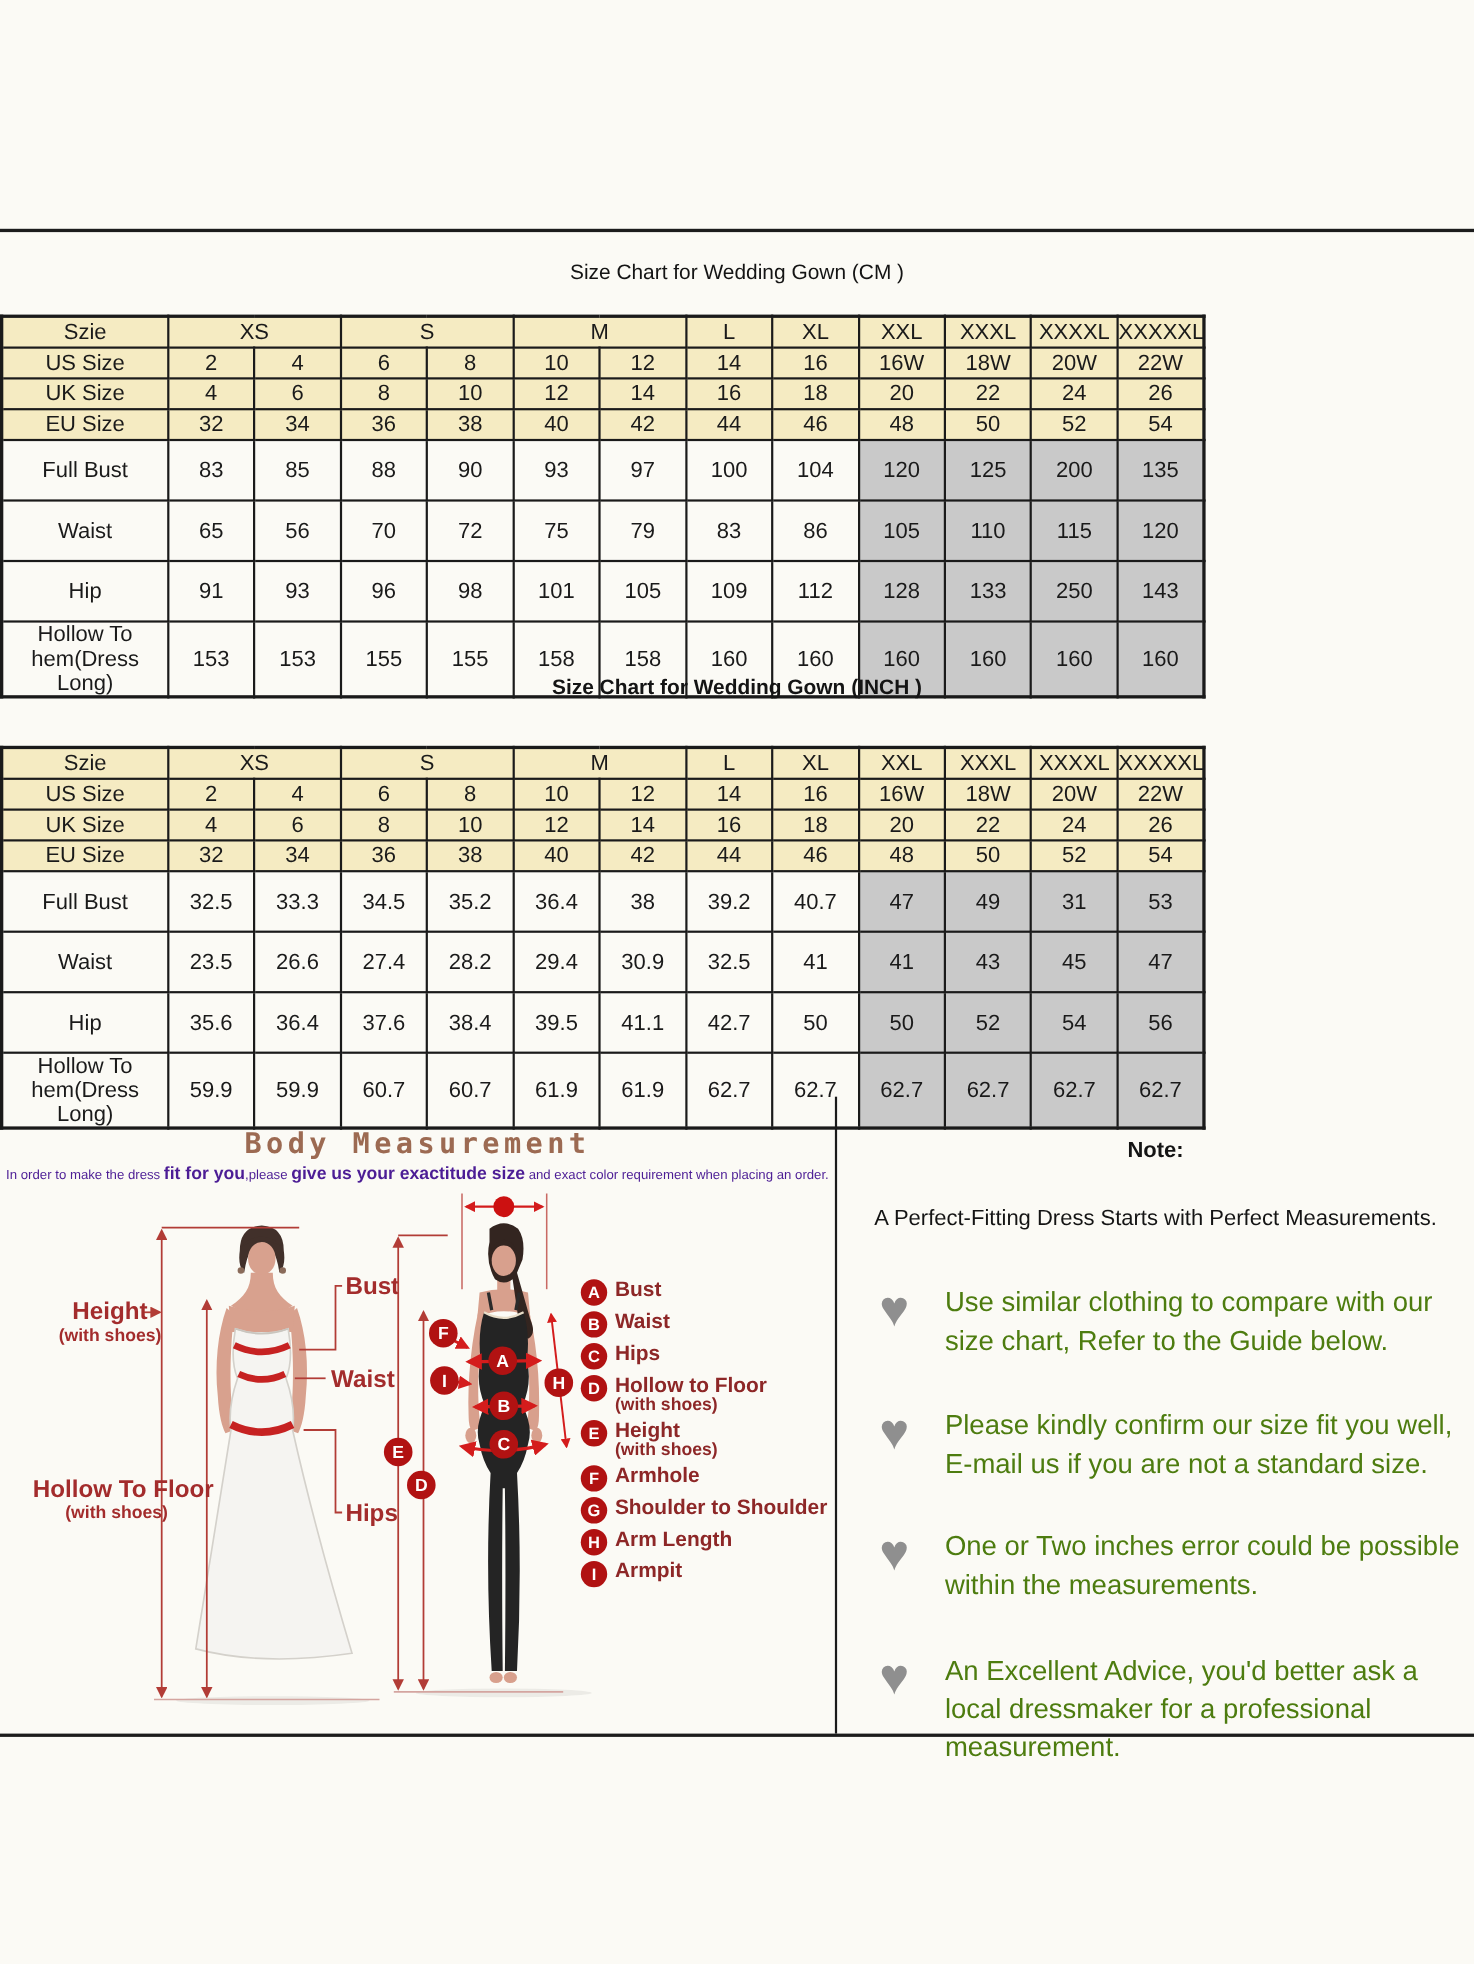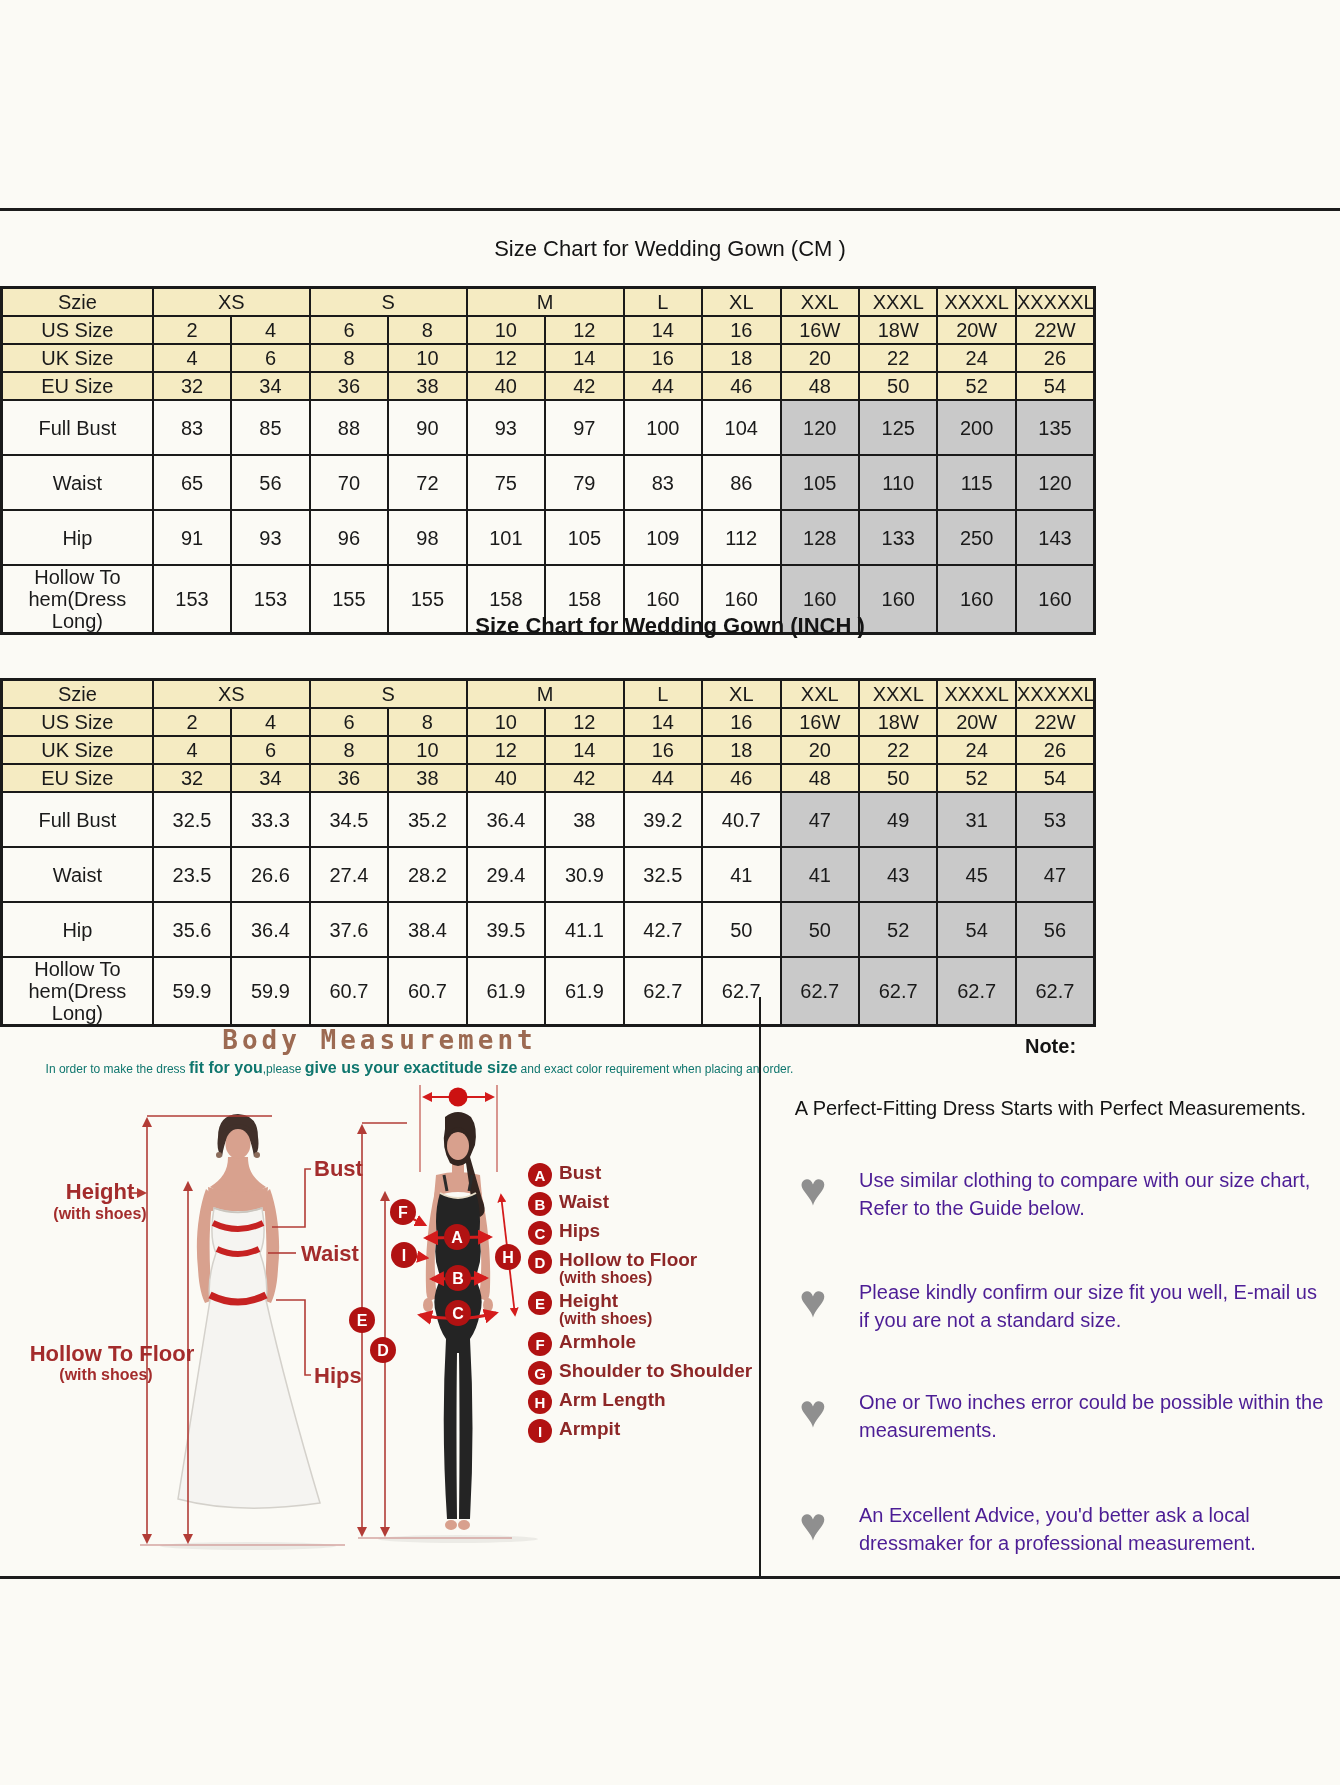--- a/index.html
+++ b/index.html
@@ -6,60 +6,60 @@
   body{
     width:1340px;height:1785px;position:relative;overflow:hidden;
     background:#fbfaf5;color:#1a1a1a;
     font-family:"Liberation Sans",sans-serif;
   }
   .hline{position:absolute;left:0;width:1340px;height:3px;background:#1c1c1c;}
   #topline{top:208px;}
   #bottomline{top:1576px;}
 
   .band{position:absolute;left:0;width:1340px;display:flex;align-items:center;justify-content:center;
-        font-size:22px;color:#141414;}
+        font-size:19px;color:#141414;}
   #band-cm{top:212px;height:74px;}
   #band-inch{top:588px;height:76px;font-weight:bold;}
 
   .size-table{position:absolute;left:0;width:1096px;border-collapse:collapse;table-layout:fixed;
         font-size:20px;border:3px solid #1a1a1a;}
   #table-0{top:286px;}
   #table-1{top:678px;}
   .size-table td{border:2px solid #1a1a1a;text-align:center;vertical-align:middle;padding:0;line-height:1.1;}
   .size-table tr.hdr td{height:26px;}
   .size-table tr.msr td{height:53px;}
   .ylw{background:#f5ebc2;}
   .gray{background:#c9c9c9;}
 
   #bottom{position:absolute;top:997px;left:0;width:1340px;height:579px;}
   #bm-panel{position:absolute;left:0;top:0;width:656px;height:579px;}
   #note-panel{position:absolute;left:759px;top:0;width:579px;height:579px;border-left:2px solid #1a1a1a;}
 
   #bm-title{position:absolute;left:0;top:28px;width:759px;text-align:center;
     font-family:"DejaVu Sans Mono",monospace;font-weight:bold;font-size:26px;
     letter-spacing:4px;color:#9c6a52;}
-  #bm-subtitle{position:absolute;left:0;top:62px;width:759px;text-align:center;white-space:nowrap;color:#0f766e;margin-left:40px;}
+  #bm-subtitle{position:absolute;left:0;top:62px;width:759px;text-align:center;white-space:nowrap;color:#4c1d95;}
   #bm-subtitle .small{font-size:12px;}
   #bm-subtitle .big{font-size:16px;font-weight:bold;}
 
   #diagram{position:absolute;left:0;top:0;width:759px;height:579px;}
 
   #legend{position:absolute;left:528px;top:0;width:230px;}
   .legend-item{position:absolute;display:flex;align-items:flex-start;}
   .legend-badge{flex:0 0 24px;width:24px;height:24px;border-radius:50%;background:#b11212;color:#fff;
     font-weight:bold;font-size:15px;display:flex;align-items:center;justify-content:center;}
   .legend-text{margin-left:7px;color:#8d2727;font-weight:bold;font-size:19px;line-height:1.05;}
   .legend-sub{font-size:16px;}
 
   #note-heading{position:absolute;left:0;top:38px;width:579px;text-align:center;
     font-size:20px;font-weight:bold;color:#141414;}
   #note-intro{position:absolute;left:0;top:100px;width:579px;text-align:center;font-size:20px;color:#141414;white-space:nowrap;}
   .note-item{position:absolute;left:28px;width:540px;display:flex;align-items:flex-start;}
   .heart{flex:0 0 48px;font-size:46px;line-height:44px;color:#8f8f8f;text-align:center;}
-  .note-text{margin-left:22px;width:468px;font-size:20px;line-height:1.38;color:#4c1d95;}
+  .note-text{margin-left:22px;width:468px;font-size:25px;line-height:1.38;color:#4d7c0f;}
 
   svg text.fig-label{font-family:"Liberation Sans",sans-serif;font-weight:bold;fill:#a32c2c;}
 </style>
 </head>
 <body>
 
 <div class="hline" id="topline"></div>
 
 <div class="band" id="band-cm">Size Chart for Wedding Gown (CM )</div>
 <table class="size-table" id="table-0">

